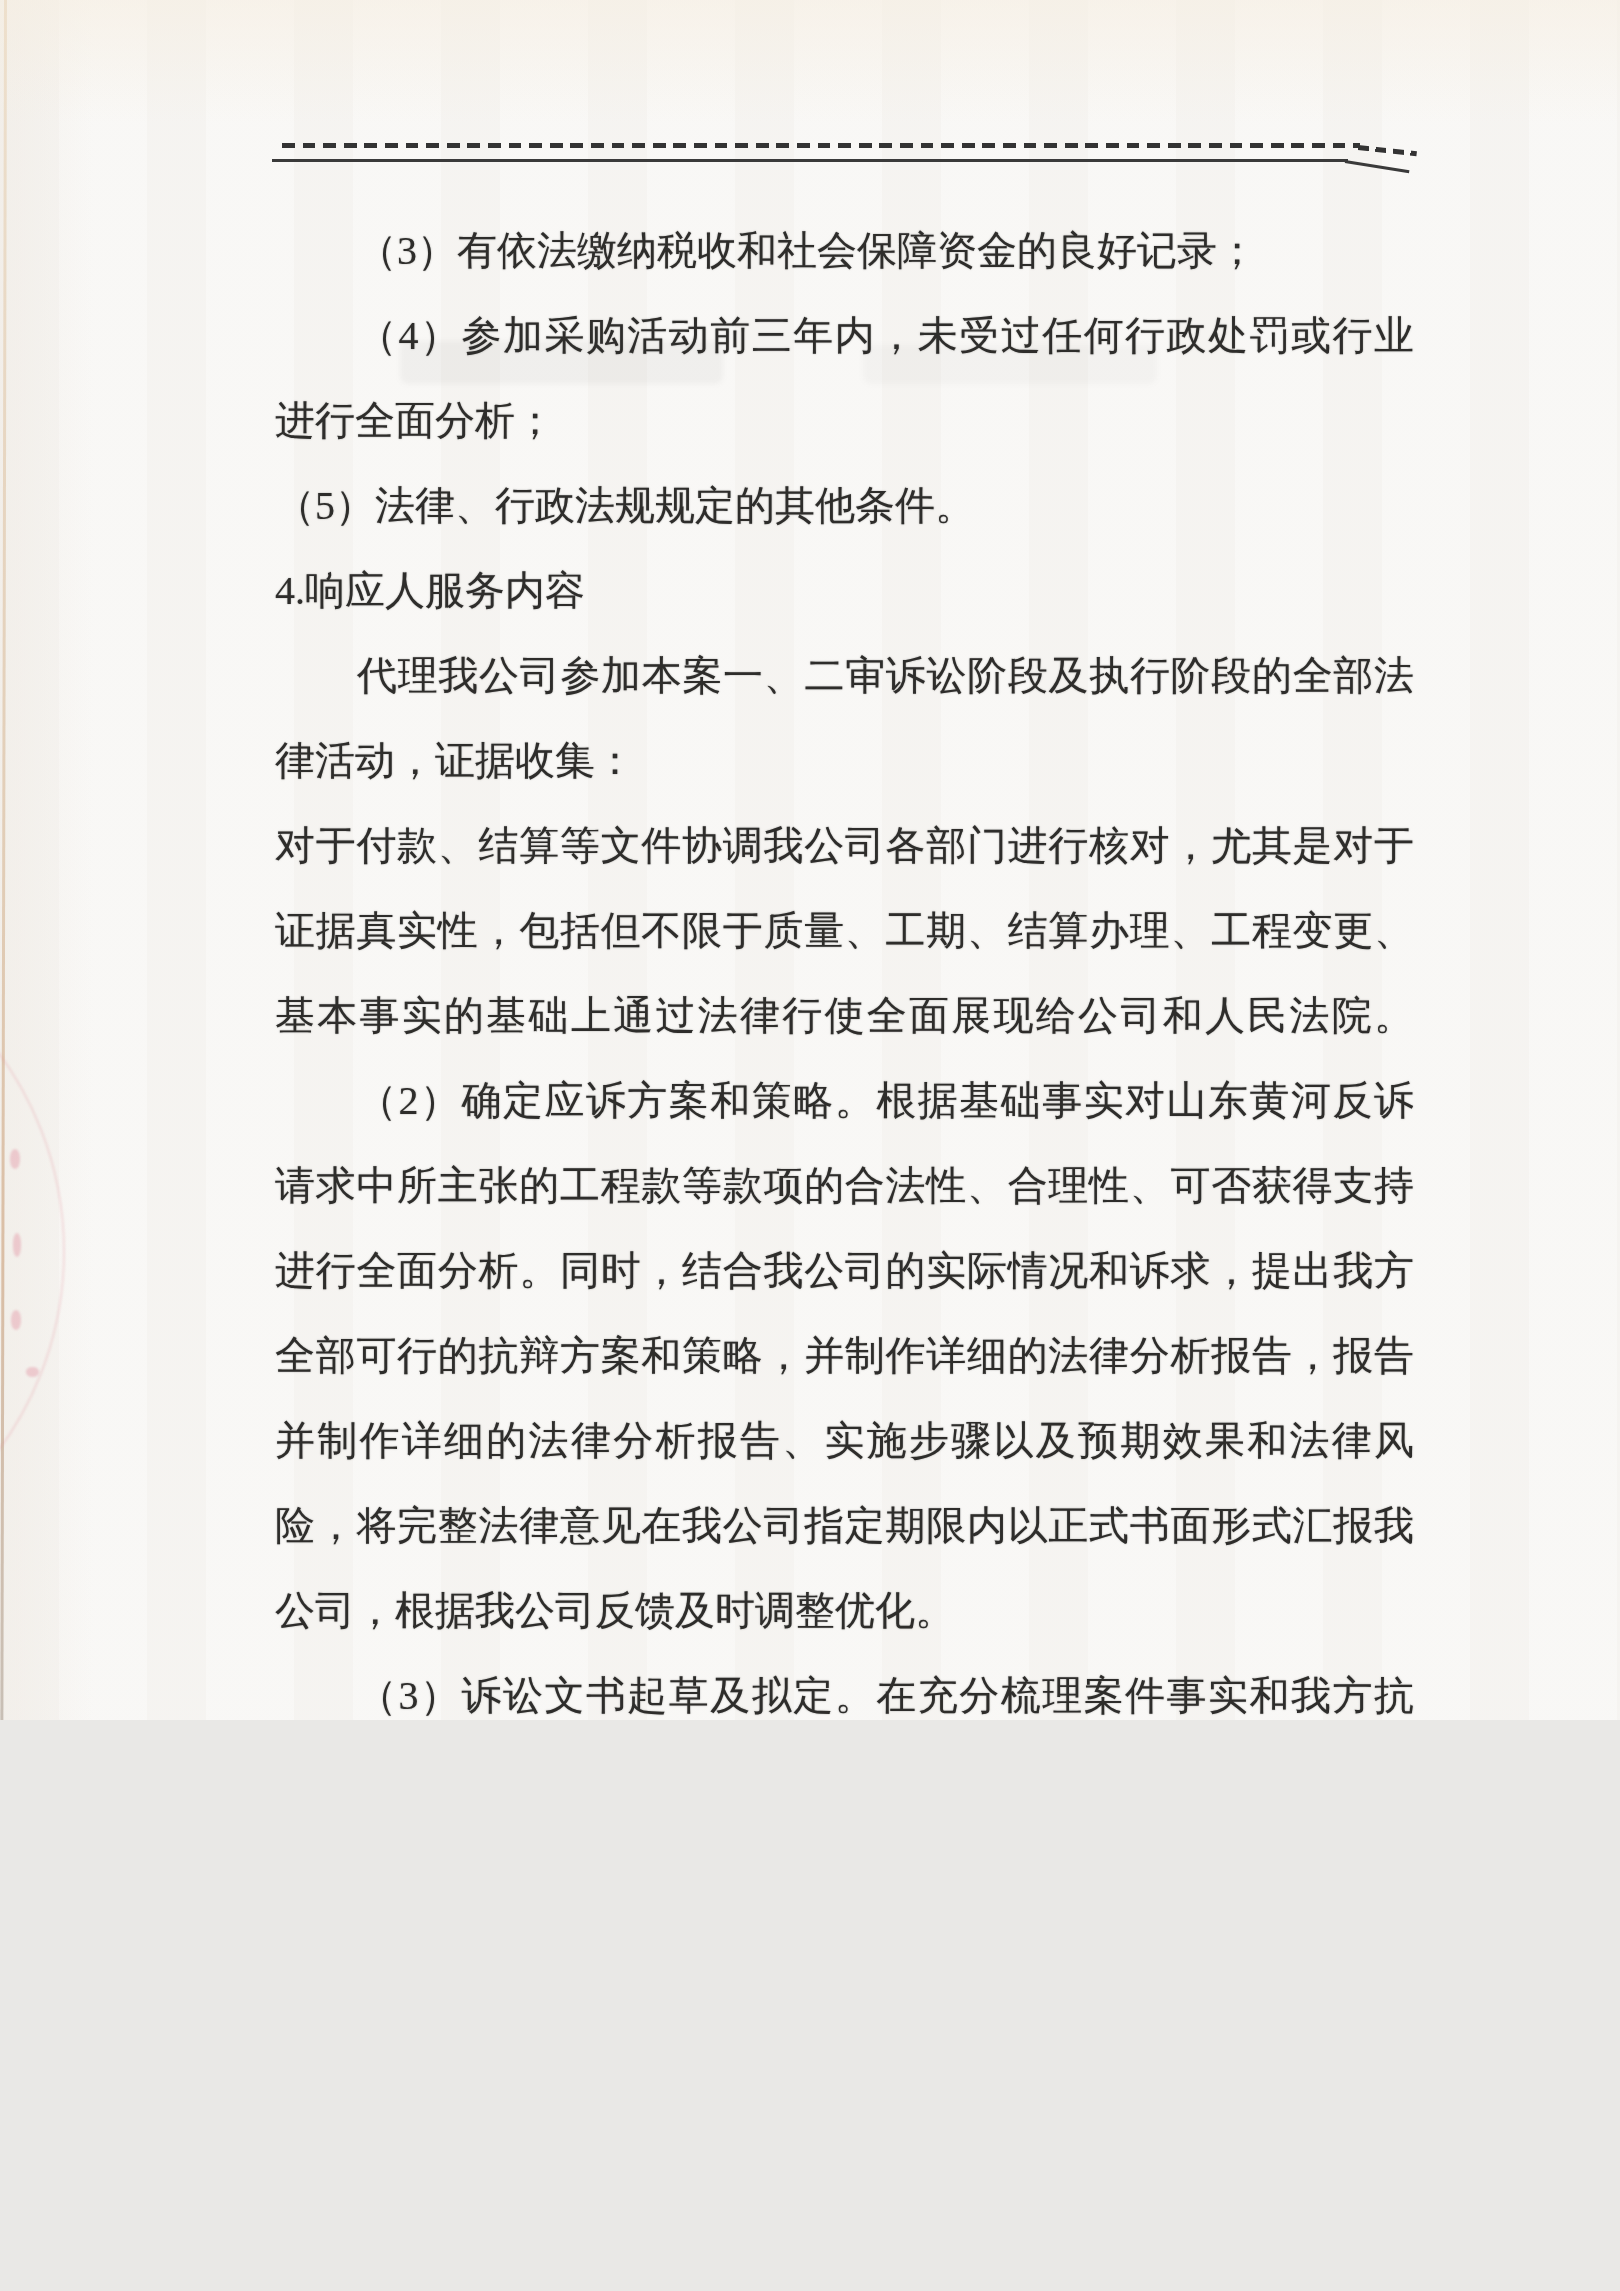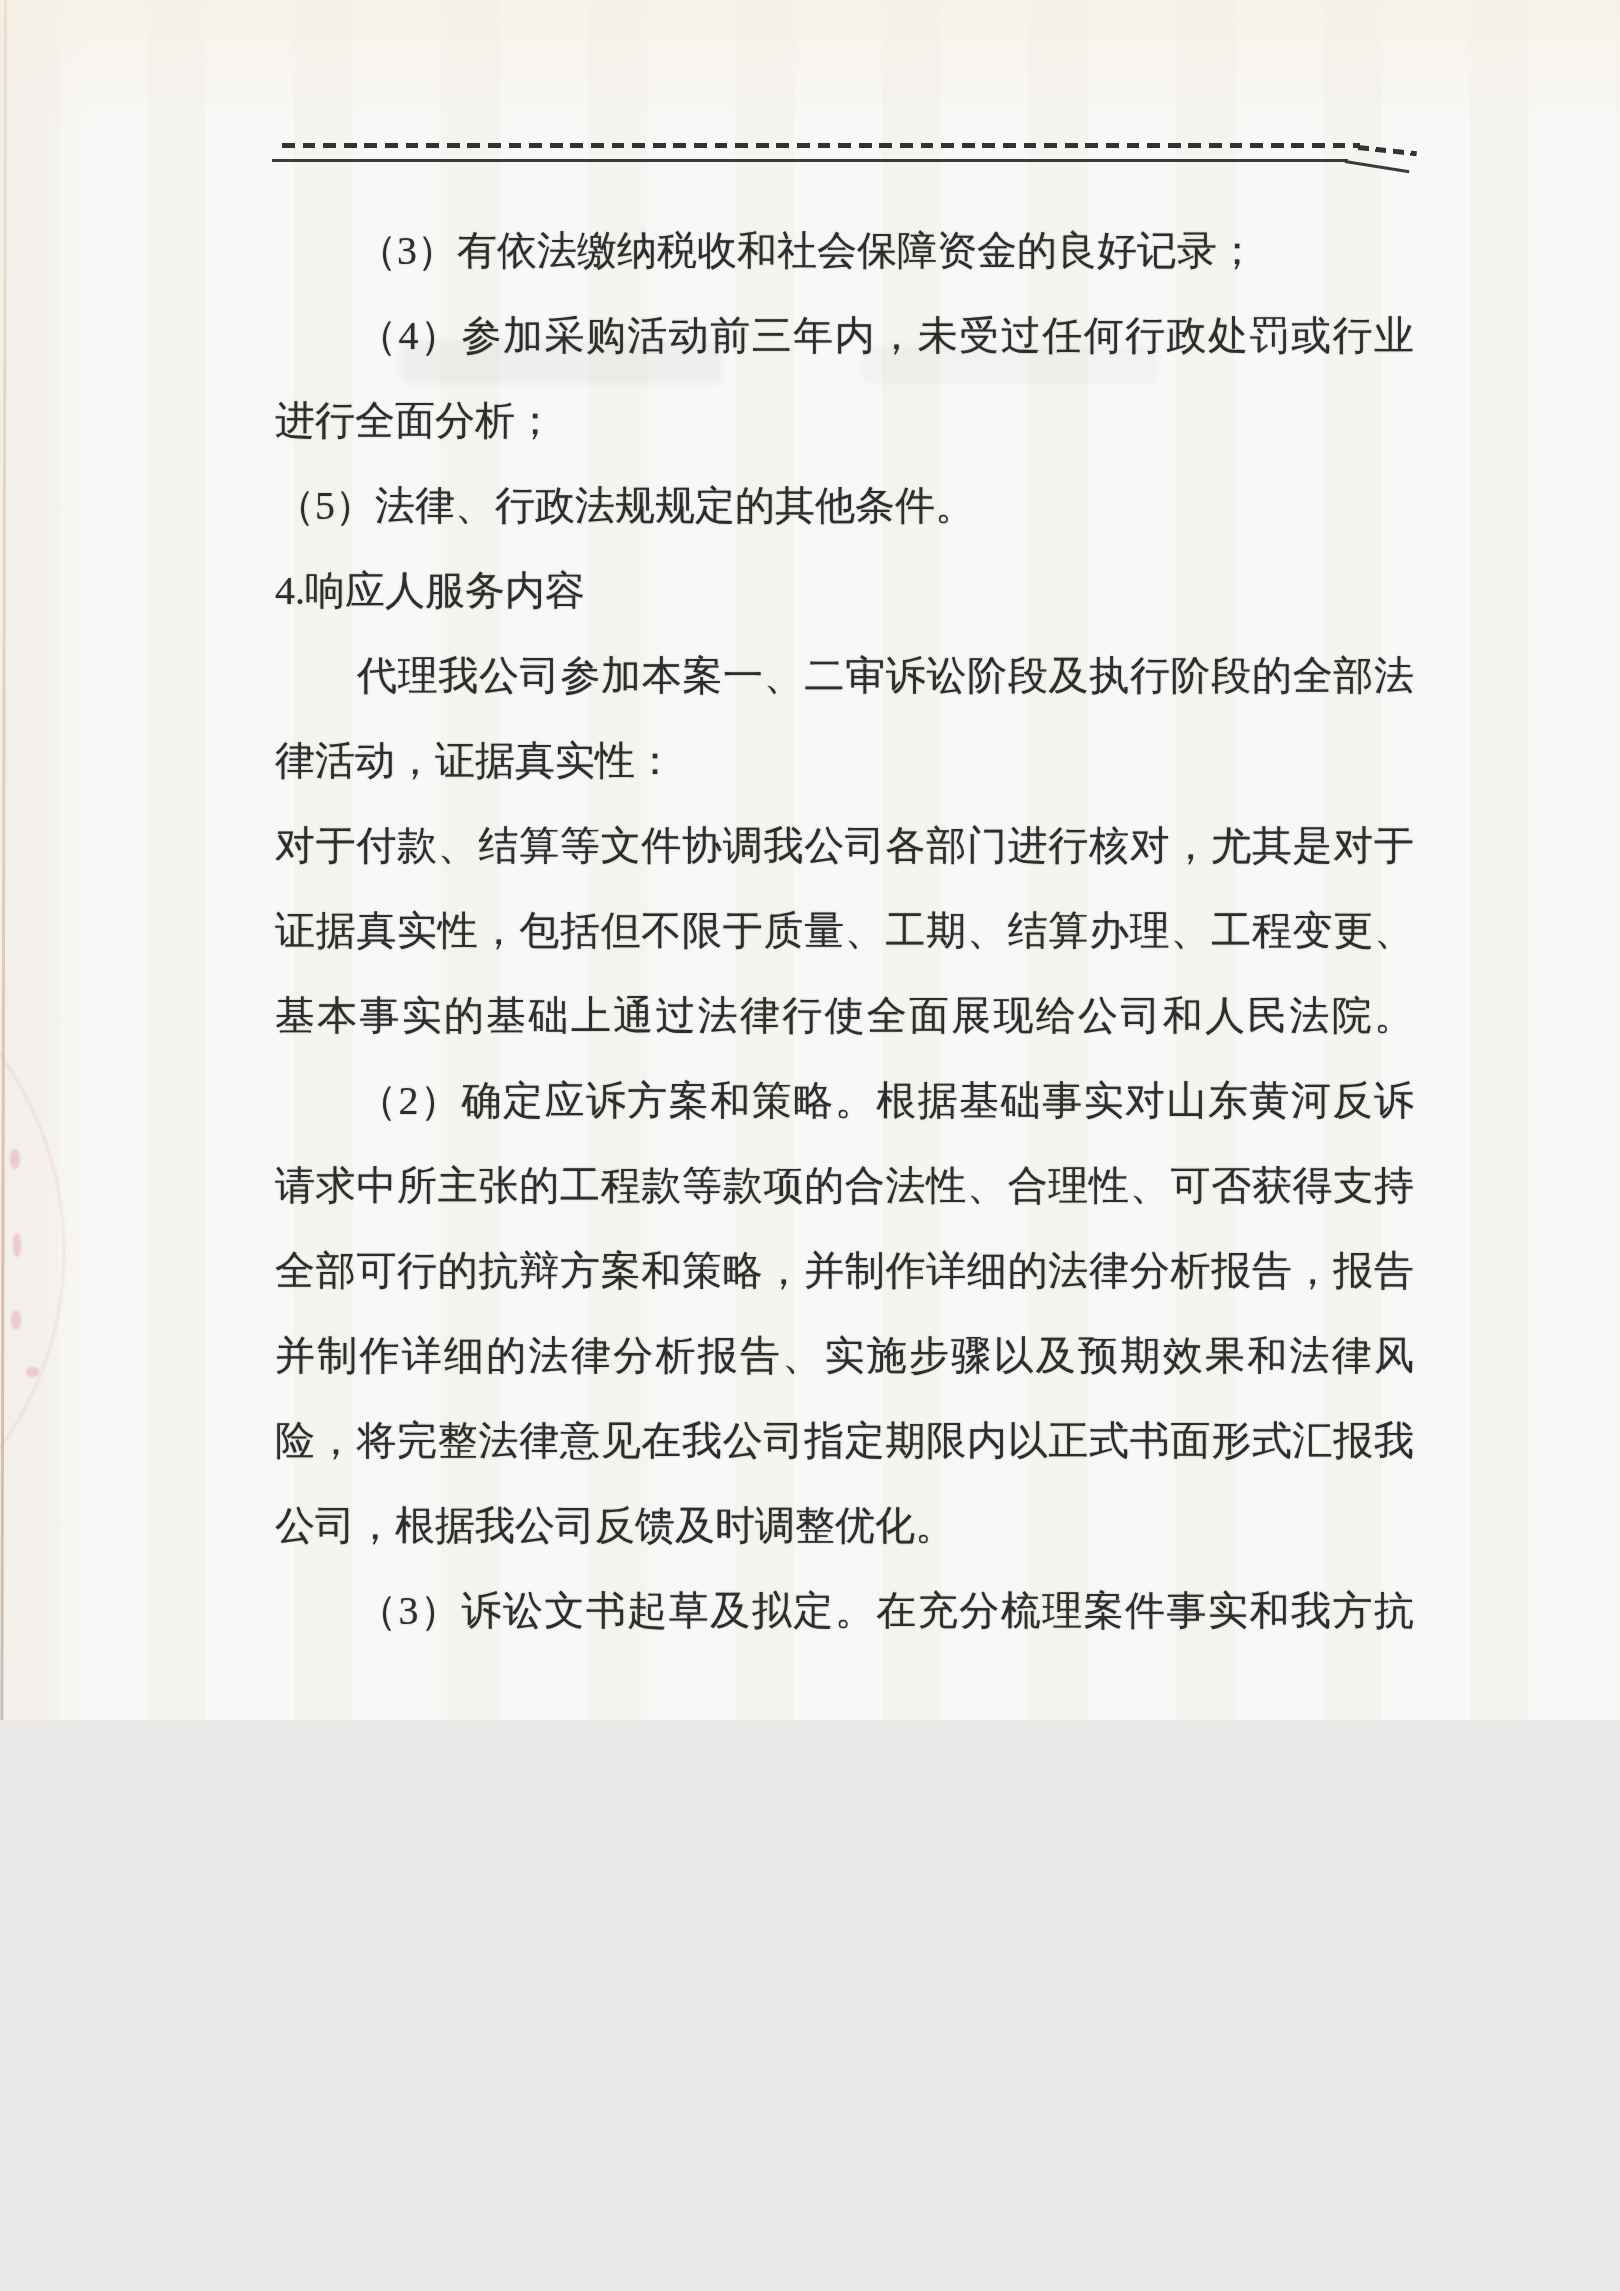--- a/index.html
+++ b/index.html
@@ -97,26 +97,27 @@
   <div class="ghost1"></div>
   <div class="ghost2"></div>
 
   <div class="textcol">
     <div class="line indent">（3）有依法缴纳税收和社会保障资金的良好记录；</div>
     <div class="line indent fill">（4）参加采购活动前三年内，未受过任何行政处罚或行业</div>
     <div class="line">进行全面分析；</div>
     <div class="line">（5）法律、行政法规规定的其他条件。</div>
     <div class="line">4.响应人服务内容</div>
     <div class="line indent fill">代理我公司参加本案一、二审诉讼阶段及执行阶段的全部法</div>
-    <div class="line">律活动，证据真实性：</div>
+    <div class="line">律活动，证据收集：</div>
     <div class="line fill">对于付款、结算等文件协调我公司各部门进行核对，尤其是对于</div>
     <div class="line fill">证据真实性，包括但不限于质量、工期、结算办理、工程变更、</div>
     <div class="line fill">基本事实的基础上通过法律行使全面展现给公司和人民法院。</div>
     <div class="line indent fill">（2）确定应诉方案和策略。根据基础事实对山东黄河反诉</div>
     <div class="line fill">请求中所主张的工程款等款项的合法性、合理性、可否获得支持</div>
+    <div class="line fill">进行全面分析。同时，结合我公司的实际情况和诉求，提出我方</div>
     <div class="line fill">全部可行的抗辩方案和策略，并制作详细的法律分析报告，报告</div>
     <div class="line fill">并制作详细的法律分析报告、实施步骤以及预期效果和法律风</div>
     <div class="line fill">险，将完整法律意见在我公司指定期限内以正式书面形式汇报我</div>
     <div class="line">公司，根据我公司反馈及时调整优化。</div>
     <div class="line indent fill">（3）诉讼文书起草及拟定。在充分梳理案件事实和我方抗</div>
   </div>
 
   <div class="fold-crease"></div>
   <div class="fold-glow"></div>
 

